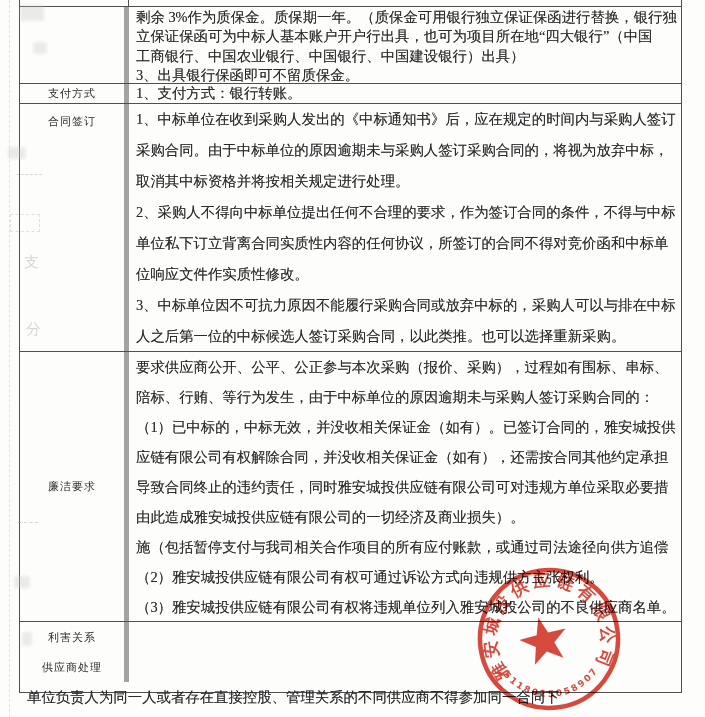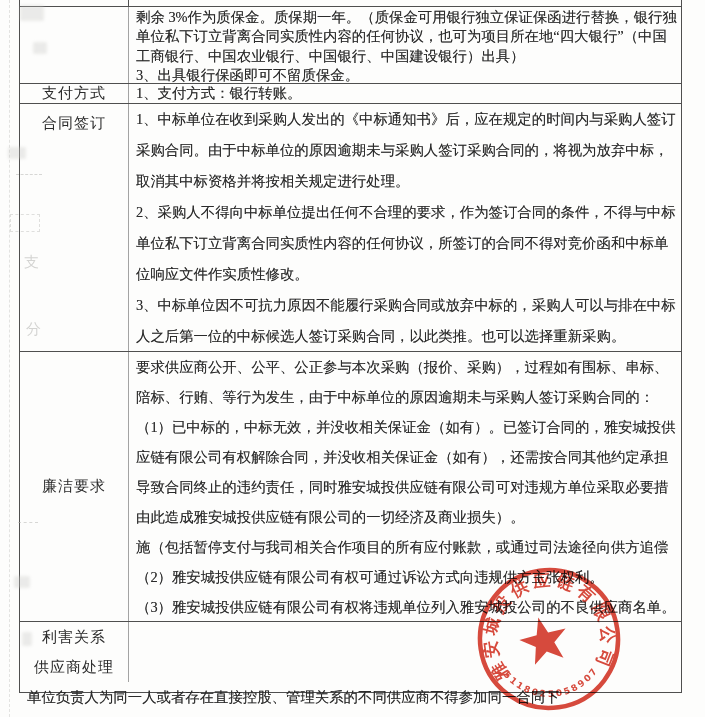--- a/index.html
+++ b/index.html
@@ -15,23 +15,23 @@
     display:flex;flex-direction:column;background:transparent;
   }
   .row{display:flex;box-sizing:border-box;border-bottom:1px solid #4f4f4f;}
   .row:last-child{border-bottom:none;flex-direction:column;}
   .row0{height:77px;}
   .row1{height:31px;}
   .row2{height:248px;}
   .row3{height:270px;}
   .row4{flex:1;}
   .labelcell{
-    width:109px;box-sizing:border-box;border-right:1px solid #a3a3a3;
+    width:109px;box-sizing:border-box;border-right:5px solid #a3a3a3;
     display:flex;flex-direction:column;align-items:center;justify-content:center;
-    font-size:15px;letter-spacing:1px;
+    font-size:11px;letter-spacing:1px;
   }
   .row2 .labelcell{justify-content:flex-start;padding-top:10px;}
   .row4 .labelcell .lbl{line-height:30px;}
   .contentcell{
     flex:1;box-sizing:border-box;padding-left:7px;
     font-size:14.4px;
     text-shadow:0 0 .4px rgba(45,45,45,.55);
   }
   .row0 .contentcell{padding-top:1px;}
   .row0 .contentcell .line{line-height:19.4px;}
@@ -72,21 +72,21 @@
   <div class="stub" style="left:19px;"></div>
   <div class="stub" style="left:128px;"></div>
   <div class="stub" style="left:681px;"></div>
 
   <div class="tbl">
 
     <div class="row row0">
       <div class="labelcell"></div>
       <div class="contentcell">
           <div class="line">剩余 3%作为质保金。质保期一年。（质保金可用银行独立保证保函进行替换，银行独</div>
-          <div class="line">单位私下订立背离合同实质性内容的任何协议，也可为项目所在地“四大银行”（中国</div>
+          <div class="line">立保证保函可为中标人基本账户开户行出具，也可为项目所在地“四大银行”（中国</div>
           <div class="line">工商银行、中国农业银行、中国银行、中国建设银行）出具）</div>
           <div class="line">3、出具银行保函即可不留质保金。</div>
         </div>
     </div>
 
     <div class="row row1">
       <div class="labelcell">
         <div class="lbl">支付方式</div>
       </div>
       <div class="contentcell">

